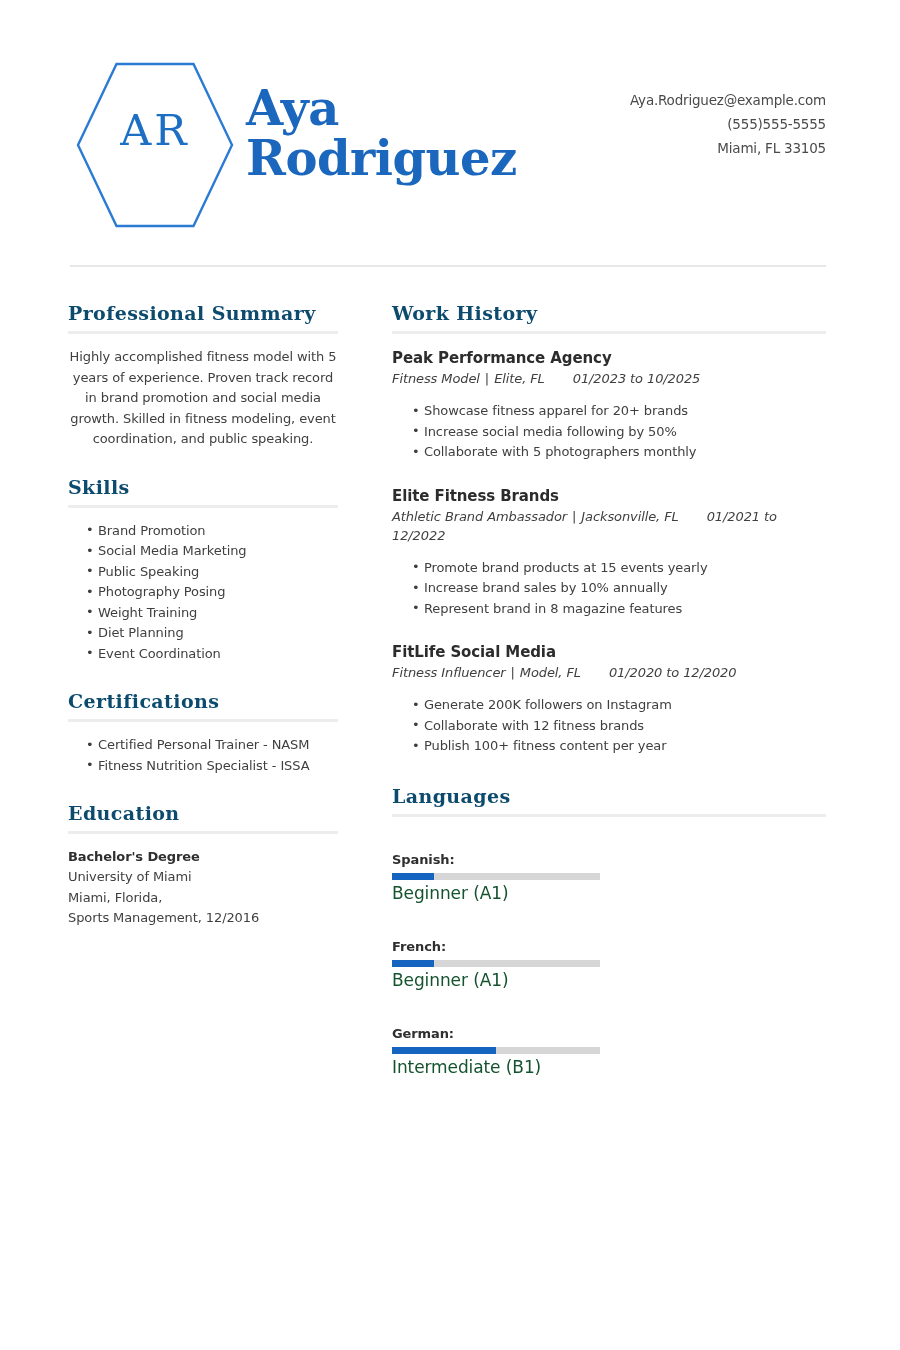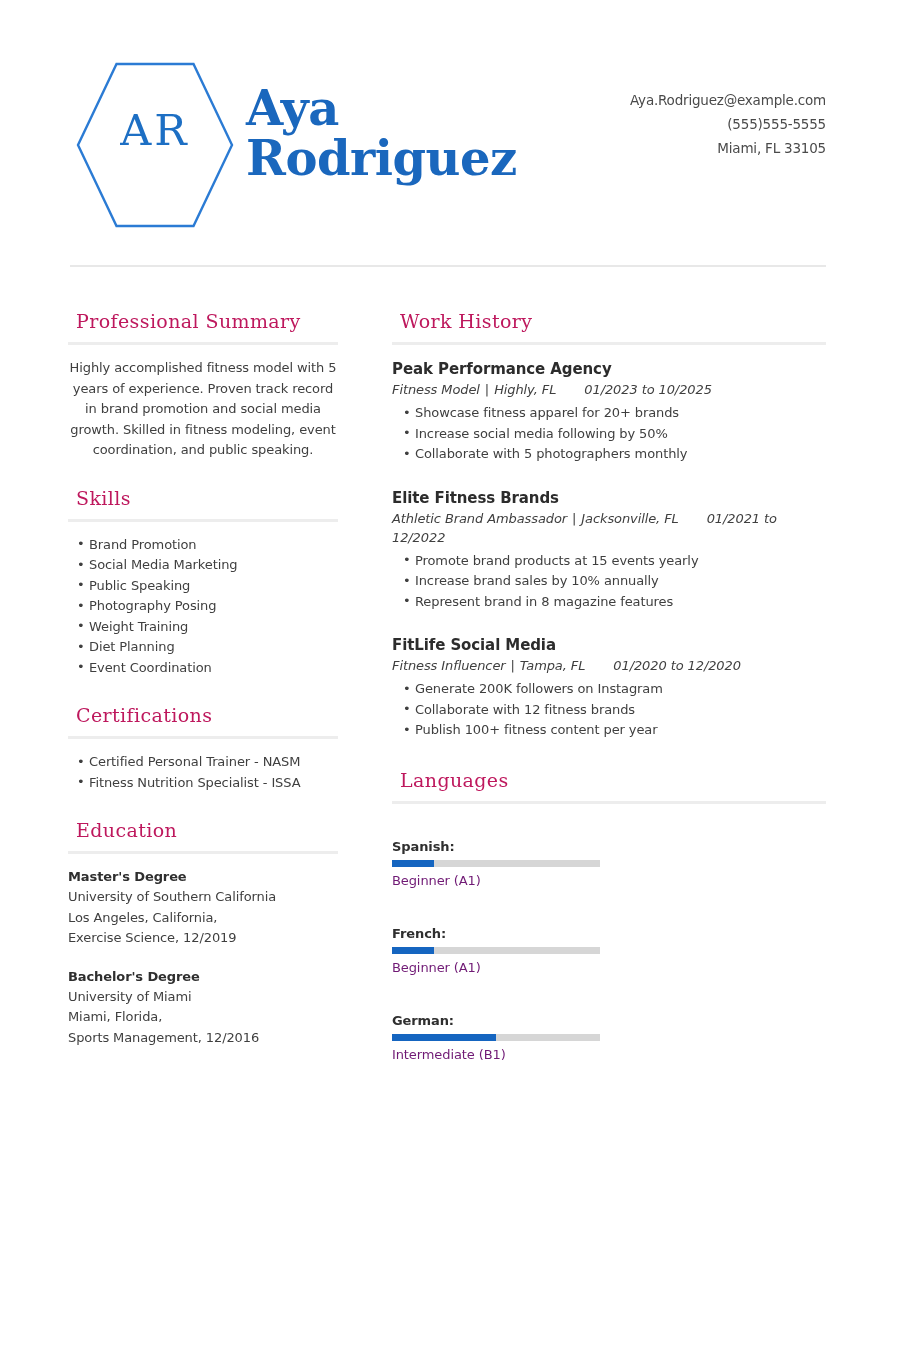--- a/index.html
+++ b/index.html
@@ -96,45 +96,45 @@
   .col-right {
     position: absolute;
     left: 392px;
     top: 300px;
     width: 434px;
   }
 
   .section { margin-bottom: 4px; }
   .section-title {
     font-family: "DejaVu Serif", serif;
-    font-weight: normal;
+    font-weight: bold;
     font-size: 19px;
-    color: #be185d;
+    color: #0c4a6e;
     letter-spacing: 0.4px;
     line-height: 26px;
-    margin: 8px;
+    margin: 0;
   }
   .section-rule {
     height: 3px;
     background: #ededed;
     margin-top: 5px;
     margin-bottom: 13px;
   }
 
   .summary-text {
     font-size: 13px;
     line-height: 20.5px;
     color: #3f3f3f;
     letter-spacing: -0.1px;
     text-align: center;
   }
 
   ul.bullets {
     list-style: none;
-    margin: 4px;
+    margin: 13px;
     padding: 0;
   }
   ul.bullets li {
     position: relative;
     padding-left: 17px;
     font-size: 13px;
     line-height: 20.5px;
     color: #3f3f3f;
     letter-spacing: -0.1px;
   }
@@ -214,22 +214,22 @@
     margin-bottom: 4px;
   }
   .lang-fill {
     position: absolute;
     left: 0;
     top: 0;
     height: 7px;
     background: #1565c0;
   }
   .lang-level {
-    font-size: 13px;
-    color: #701a75;
+    font-size: 17px;
+    color: #14532d;
     line-height: 19px;
     letter-spacing: -0.1px;
   }
 </style>
 </head>
 <body>
 
 <div class="page">
 
   <div class="header">
@@ -284,63 +284,57 @@
           <li>Certified Personal Trainer - NASM</li>
           <li>Fitness Nutrition Specialist - ISSA</li>
         </ul>
     </div>
 
     <div class="section" style="margin-top:24px;">
       <div class="section-title">Education</div>
       <div class="section-rule"></div>
       <div id="education-list">
           <div class="edu-entry">
-            <div class="edu-degree">Master's Degree</div>
-            <div class="edu-line">University of Southern California</div>
-            <div class="edu-line">Los Angeles, California,</div>
-            <div class="edu-line">Exercise Science, 12/2019</div>
-          </div>
-          <div class="edu-entry">
             <div class="edu-degree">Bachelor's Degree</div>
             <div class="edu-line">University of Miami</div>
             <div class="edu-line">Miami, Florida,</div>
             <div class="edu-line">Sports Management, 12/2016</div>
           </div>
         </div>
     </div>
 
   </div>
 
   <div class="col-right">
 
     <div class="section">
       <div class="section-title">Work History</div>
       <div class="section-rule"></div>
       <div id="work-list">
           <div class="job">
             <div class="job-company">Peak Performance Agency</div>
-            <div class="job-meta"><span>Fitness Model</span><span class="sep">|</span><span>Highly, FL</span><span class="dates">01/2023 to 10/2025</span></div>
+            <div class="job-meta"><span>Fitness Model</span><span class="sep">|</span><span>Elite, FL</span><span class="dates">01/2023 to 10/2025</span></div>
             <ul class="bullets">
               <li>Showcase fitness apparel for 20+ brands</li>
               <li>Increase social media following by 50%</li>
               <li>Collaborate with 5 photographers monthly</li>
             </ul>
           </div>
           <div class="job">
             <div class="job-company">Elite Fitness Brands</div>
             <div class="job-meta"><span>Athletic Brand Ambassador</span><span class="sep">|</span><span>Jacksonville, FL</span><span class="dates">01/2021 to 12/2022</span></div>
             <ul class="bullets">
               <li>Promote brand products at 15 events yearly</li>
               <li>Increase brand sales by 10% annually</li>
               <li>Represent brand in 8 magazine features</li>
             </ul>
           </div>
           <div class="job">
             <div class="job-company">FitLife Social Media</div>
-            <div class="job-meta"><span>Fitness Influencer</span><span class="sep">|</span><span>Tampa, FL</span><span class="dates">01/2020 to 12/2020</span></div>
+            <div class="job-meta"><span>Fitness Influencer</span><span class="sep">|</span><span>Model, FL</span><span class="dates">01/2020 to 12/2020</span></div>
             <ul class="bullets">
               <li>Generate 200K followers on Instagram</li>
               <li>Collaborate with 12 fitness brands</li>
               <li>Publish 100+ fitness content per year</li>
             </ul>
           </div>
         </div>
     </div>
 
     <div class="section" style="margin-top:26px;">

